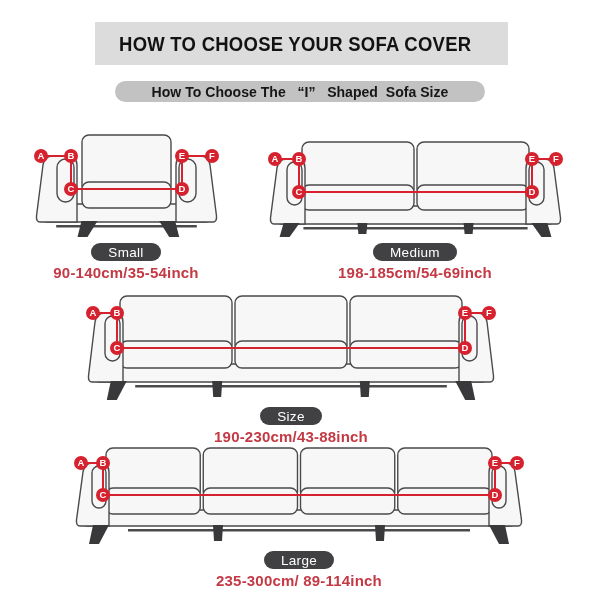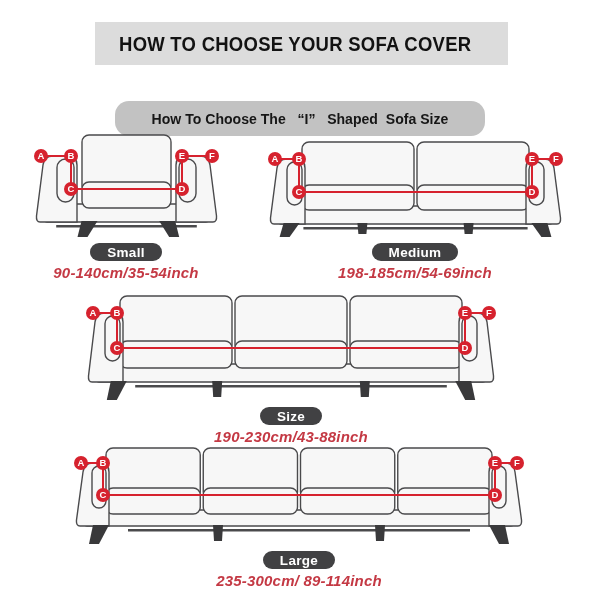--- a/index.html
+++ b/index.html
@@ -10,43 +10,43 @@
   .banner{
     position:absolute;left:95px;top:22px;width:413px;height:43px;
     background:var(--banner-gray,#dcdcdc);
     display:flex;align-items:center;
   }
   .banner-text{
     font-weight:bold;font-size:21px;color:#121212;letter-spacing:.3px;
     display:inline-block;transform:scaleX(.88);white-space:pre;
   }
   .subtitle-pill{
-    position:absolute;left:115px;top:101px;width:370px;height:35px;
+    position:absolute;left:115px;top:81px;width:370px;height:21px;
     background:var(--subtitle-gray,#c2c2c2);border-radius:14px;
     display:flex;align-items:center;justify-content:center;
   }
   .subtitle-text{
     font-weight:bold;font-size:14.5px;color:#161616;white-space:pre;
     display:inline-block;transform:scaleX(.97);
   }
   .size-block{
     position:absolute;display:flex;flex-direction:column;align-items:center;
   }
   .size-block .art{
     display:flex;align-items:flex-end;justify-content:center;
   }
   .size-pill{
     margin-top:5px;height:18px;border-radius:9px;padding:0 17px;
     background:var(--pill-dark,#414143);color:#ffffff;
     display:flex;align-items:center;justify-content:center;
-    font-weight:bold;font-size:13.5px;letter-spacing:.3px;
+    font-weight:normal;font-size:13.5px;letter-spacing:.3px;
   }
   .size-range{
     margin-top:3px;font-weight:bold;font-size:15px;letter-spacing:.2px;
-    color:var(--range-red,#c43944);white-space:pre;font-style:italic;
+    color:var(--range-red,#c43944);white-space:pre;
   }
   #block-small  {left:20px; top:132px;width:212px;}
   #block-small  .art{height:106px;}
   #block-medium {left:264px;top:132px;width:302px;}
   #block-medium .art{height:106px;}
   #block-large  {left:85px; top:294px;width:412px;}
   #block-large  .art{height:108px;}
   #block-xlarge {left:73px; top:446px;width:452px;}
   #block-xlarge .art{height:100px;}
 </style>

